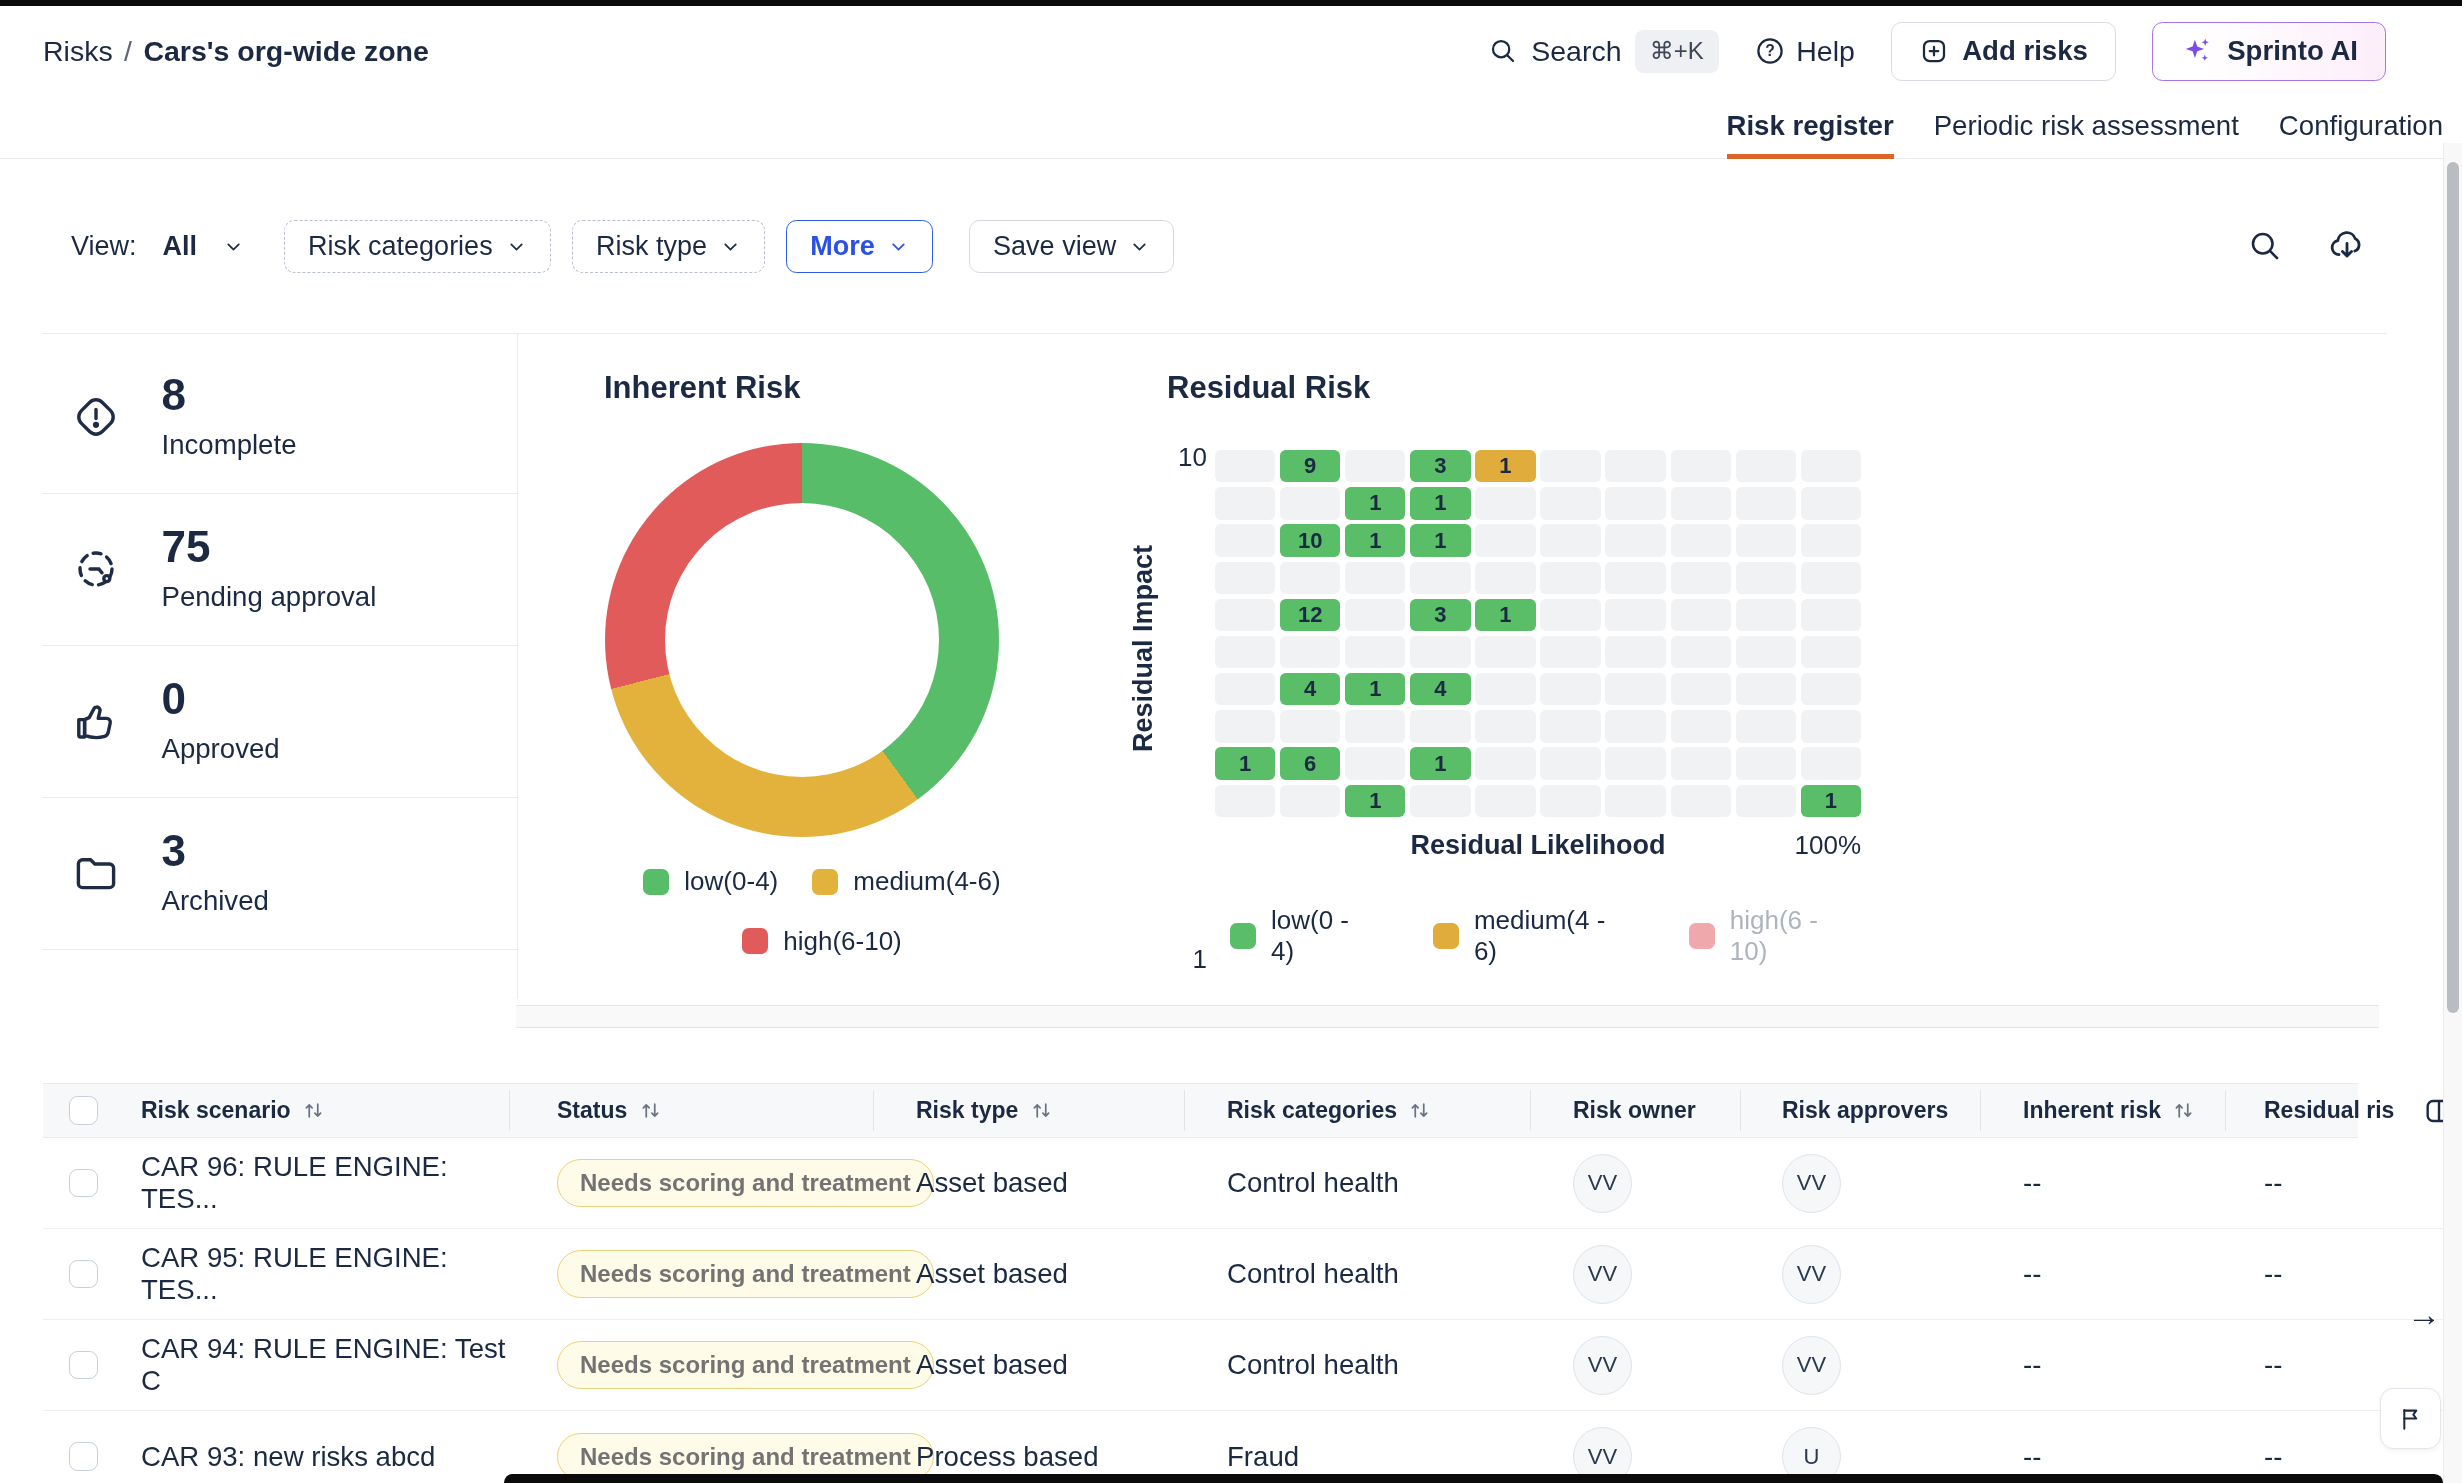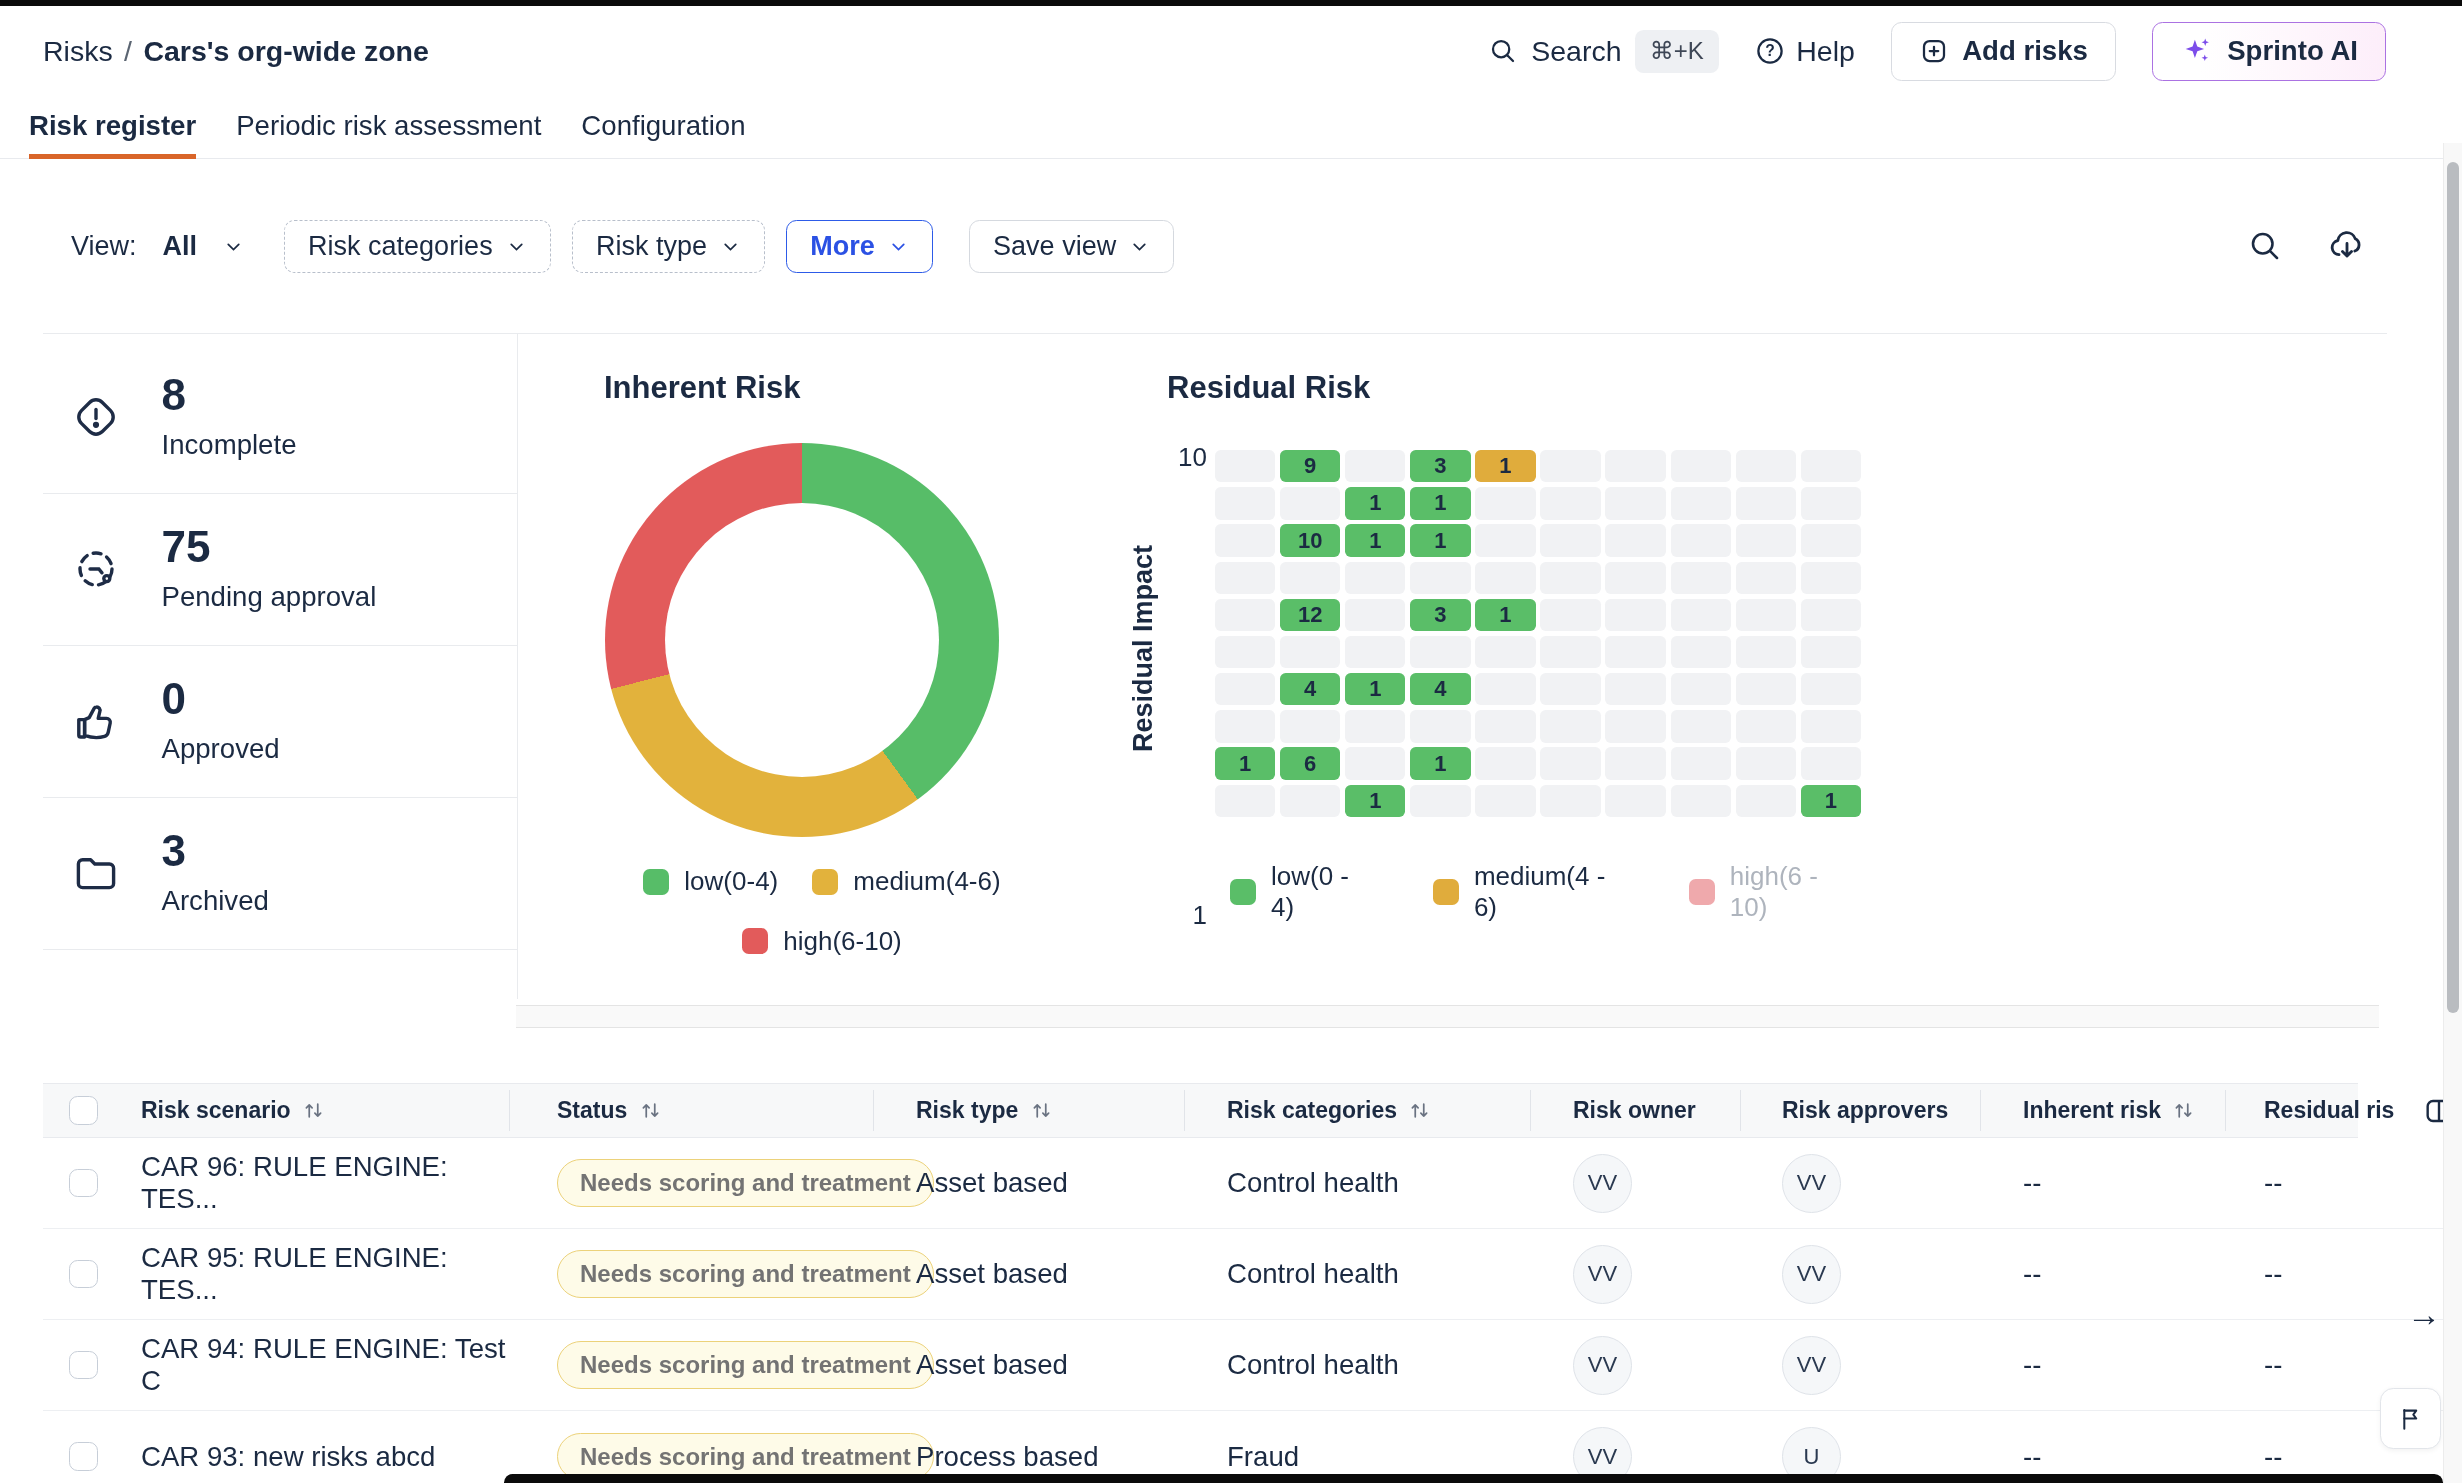--- a/index.html
+++ b/index.html
@@ -19,21 +19,21 @@
   .search-group{display:flex;align-items:center;gap:13.3px;font-size:28.5px;}
   .kbd{background:#eef0f3;border-radius:8.6px;padding:7.6px 15px;font-size:24px;color:#3e4756;}
   .help{display:flex;align-items:center;gap:11.4px;font-size:28.5px;font-weight:500;}
   .btn{display:flex;align-items:center;gap:13.3px;border:1.9px solid #d8dbe1;border-radius:10.5px;
     height:59px;padding:0 27px;font-size:27.6px;font-weight:700;background:#fff;cursor:pointer;}
   .btn-ai{border:1.9px solid #ab72e2;background:linear-gradient(90deg,#ffffff 20%,#fdeefa 100%);}
   svg.ic{display:block;}
 
   
   .tabs{position:absolute;top:97px;left:0;width:2443px;height:62px;display:flex;gap:40px;
-    padding-left:29px;border-bottom:1px solid #e8eaee;}
+    padding-left:29px;border-bottom:1px solid #e8eaee;justify-content:flex-end;}
   .tab{font-size:27.6px;padding-top:13.3px;position:relative;cursor:pointer;white-space:nowrap;}
   .tab.active{font-weight:700;}
   .tab.active::after{content:"";position:absolute;left:0;right:0;bottom:-1px;height:4.8px;background:#d96529;}
 
   
   .toolbar{position:absolute;top:159px;left:0;width:2443px;height:174px;display:flex;align-items:center;
     padding:0 76px 0 71px;}
   .view-group{display:flex;align-items:center;gap:26px;font-size:27px;margin-right:40px;cursor:pointer;}
   .view-group b{font-weight:700;}
   .pill{display:flex;align-items:center;gap:13.3px;height:53px;padding:0 23px;border-radius:10.5px;
@@ -394,20 +394,24 @@
             <div class="hm-cell"></div>
             <div class="hm-cell" style="background: rgb(90, 190, 104);">1</div>
             <div class="hm-cell"></div>
             <div class="hm-cell"></div>
             <div class="hm-cell"></div>
             <div class="hm-cell"></div>
             <div class="hm-cell"></div>
             <div class="hm-cell"></div>
             <div class="hm-cell" style="background: rgb(90, 190, 104);">1</div>
           </div>
+        <div class="hm-xrow">
+          <div class="hm-xtitle">Residual Likelihood</div>
+          <div class="hm-xmax">100%</div>
+        </div>
         <div class="hm-legend">
           <div class="legend-item">
             <span class="swatch" style="background: rgb(90, 190, 104);"></span>
             <span>low(0 - 4)</span>
           </div>
           <div class="legend-item">
             <span class="swatch" style="background: rgb(224, 172, 60);"></span>
             <span>medium(4 - 6)</span>
           </div>
           <div class="legend-item disabled">

